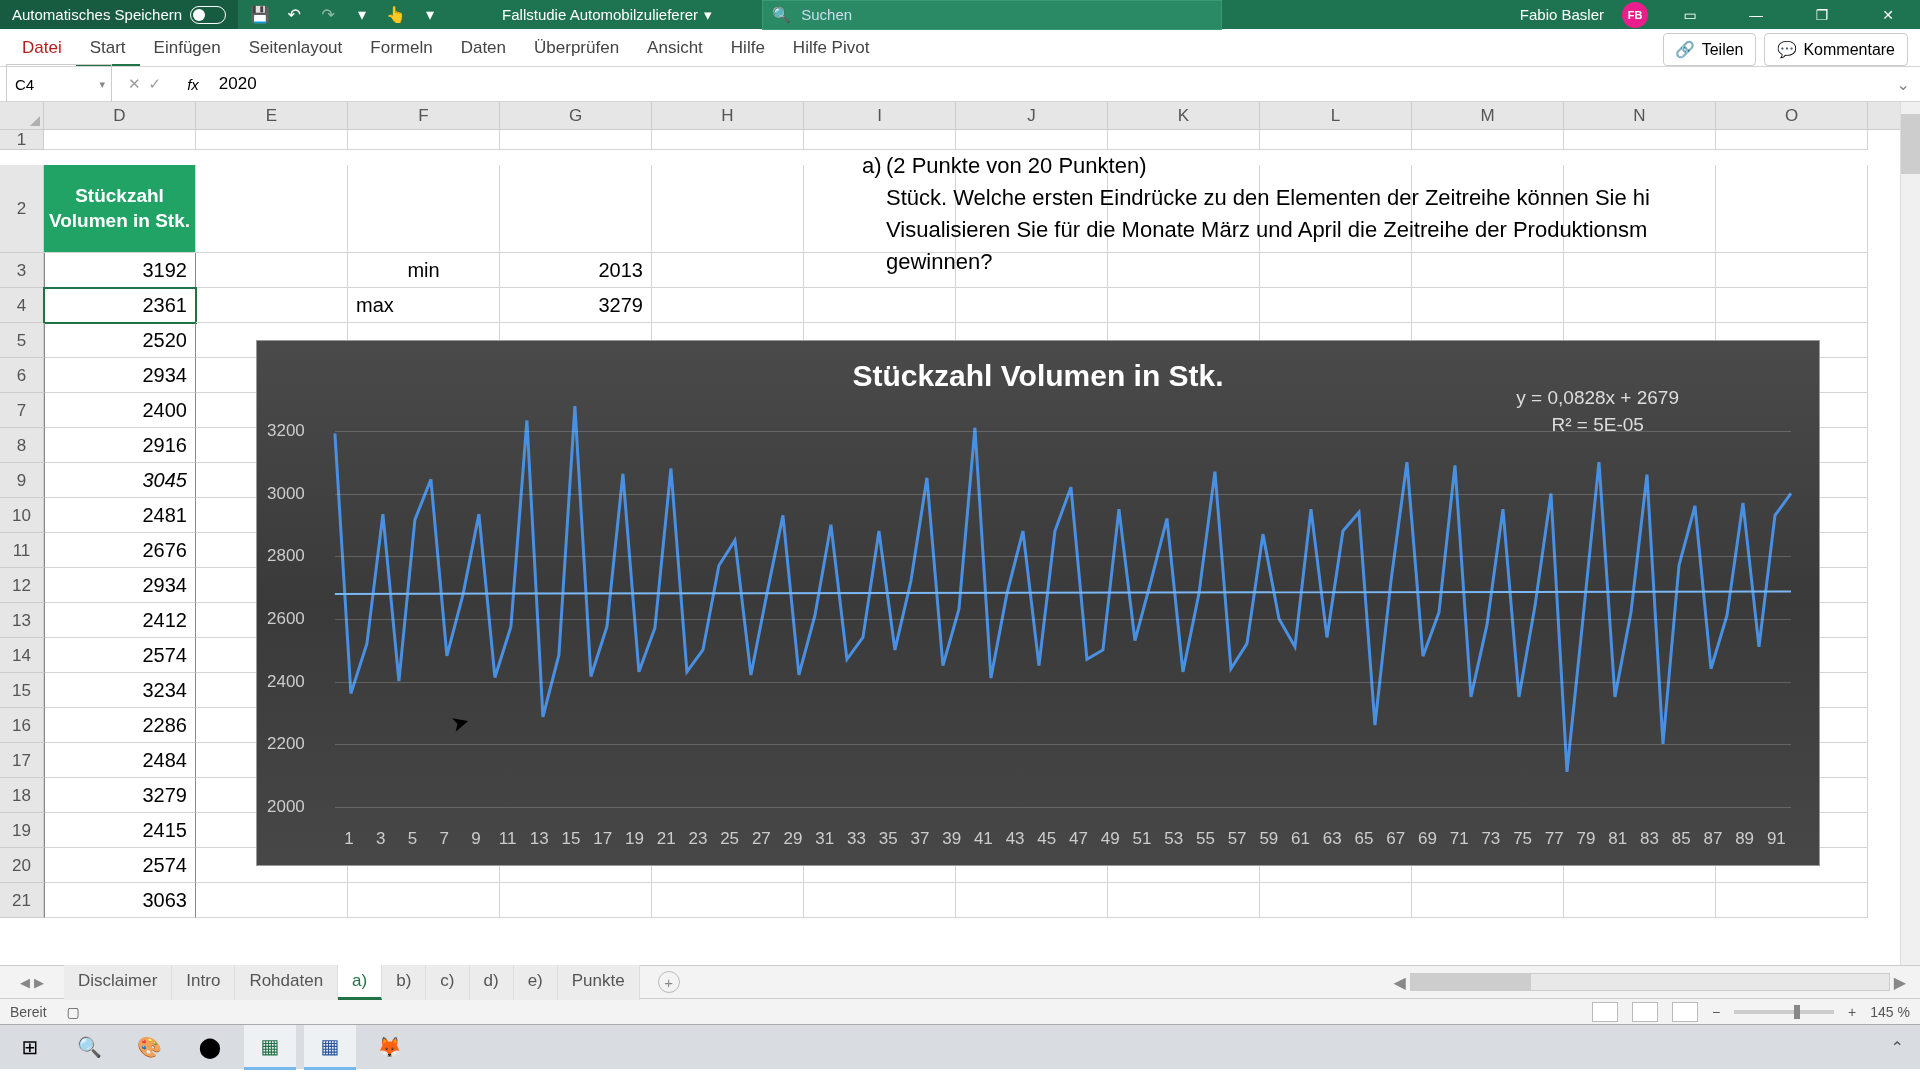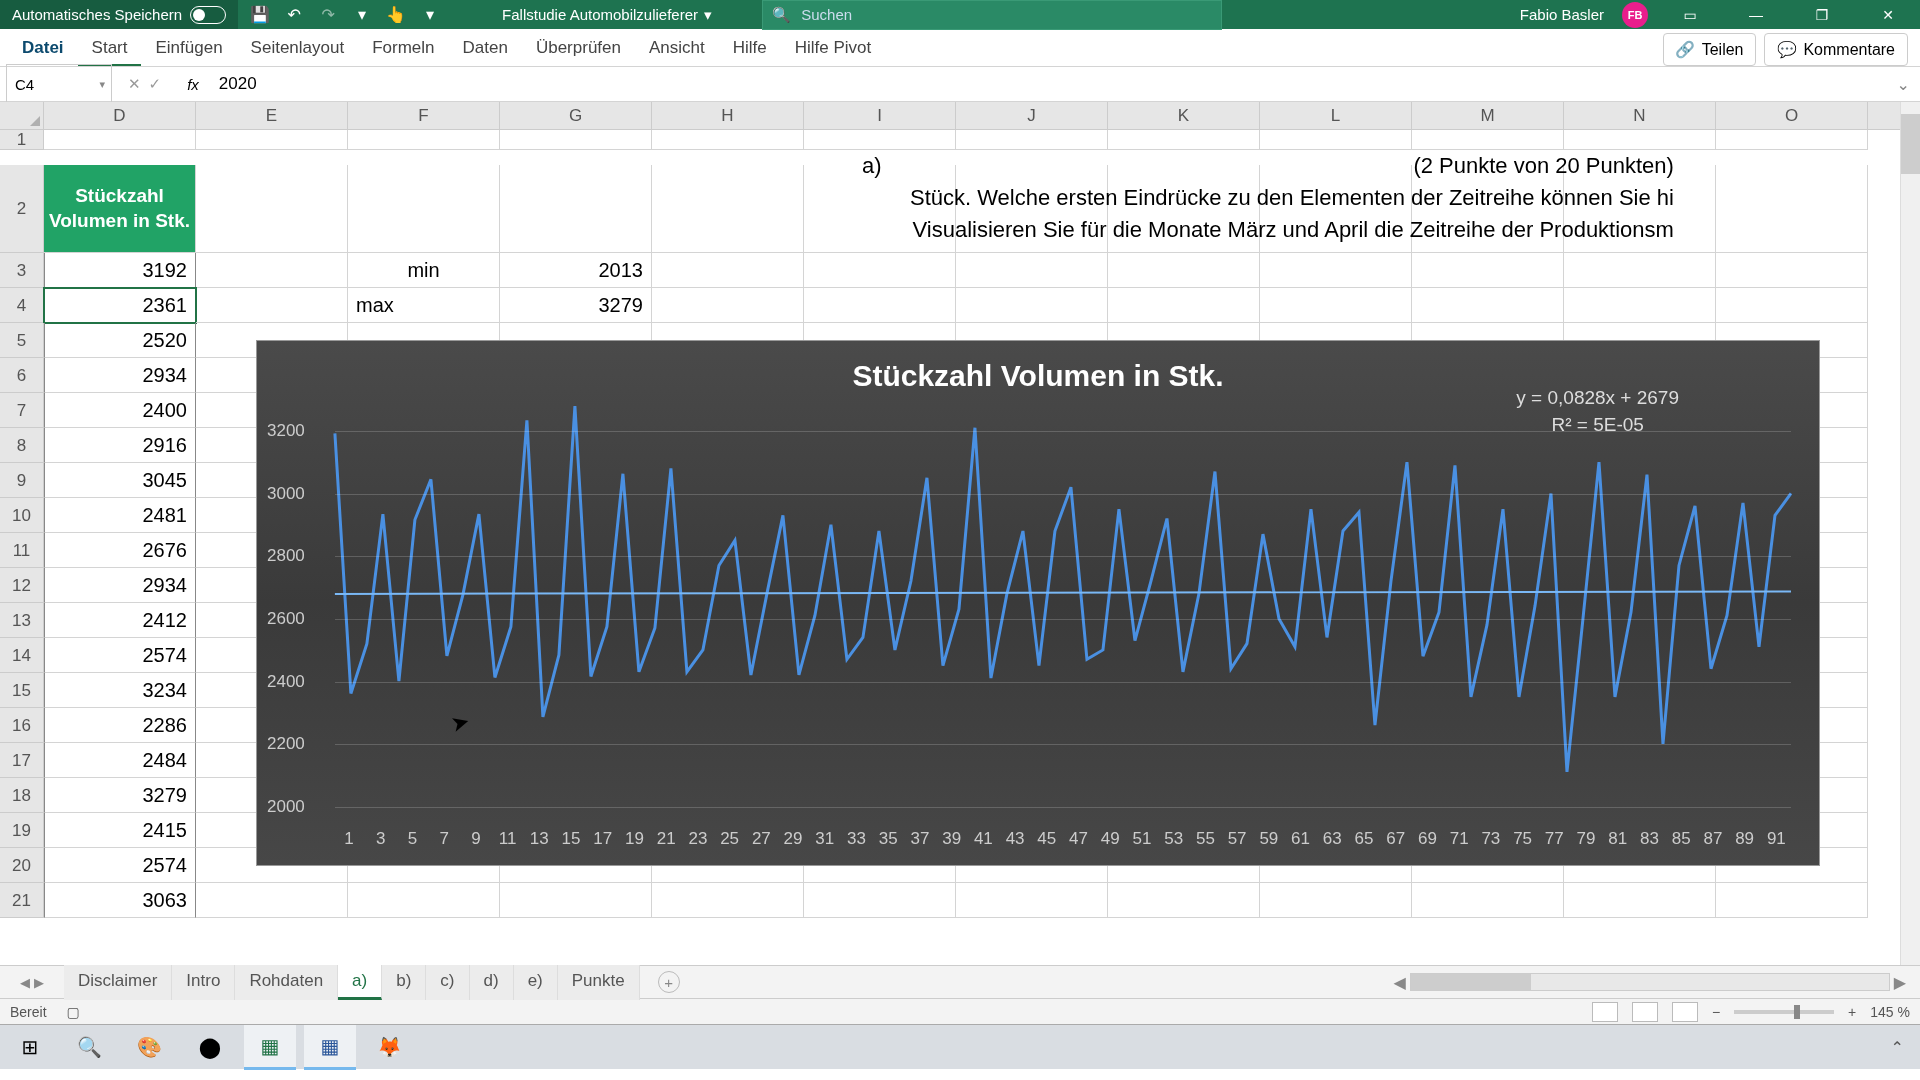--- a/index.html
+++ b/index.html
@@ -14,21 +14,21 @@
 .qat-icon { width:20px; height:20px; display:flex; align-items:center; justify-content:center; font-size:16px; }
 .filename { flex:0 0 auto; padding:0 50px; display:flex; align-items:center; gap:6px; }
 .searchbox { flex:0 0 460px; height:30px; background:#2a8a66; border:1px solid #3a9a76; display:flex; align-items:center; padding:0 10px; gap:10px; color:#cde; }
 .titlebar-right { margin-left:auto; display:flex; align-items:center; gap:18px; padding-right:8px; }
 .user-badge { width:26px; height:26px; border-radius:50%; background:#e91e8c; display:flex; align-items:center; justify-content:center; font-size:11px; font-weight:bold; }
 .winbtn { width:48px; height:40px; display:flex; align-items:center; justify-content:center; font-size:14px; }
 
 
 .ribbon-tabs { height:38px; background:#fff; border-bottom:1px solid #d4d4d4; display:flex; align-items:end; padding-left:8px; }
 .rtab { padding:8px 14px 6px; font-size:17px; color:#444; border-bottom:2px solid transparent; cursor:pointer; }
-.rtab.file { color:#0c4a6e; font-weight:700; }
+.rtab.file { color:#b91c1c; font-weight:400; }
 .rtab.active { border-bottom-color:#217346; }
 .ribbon-right { margin-left:auto; display:flex; gap:8px; padding-right:12px; align-items:center; }
 .share-btn { display:flex; align-items:center; gap:6px; padding:6px 12px; border:1px solid #ccc; border-radius:4px; font-size:16px; }
 
 
 .formulabar { height:35px; border-bottom:1px solid #d4d4d4; display:flex; align-items:center; background:#fff; }
 .namebox { width:106px; height:40px; border:1px solid #ccc; margin-left:6px; padding:0 8px; font-size:15px; display:flex; align-items:center; position:relative; }
 .namebox::after{ content:"▾"; position:absolute; right:6px; color:#888; font-size:11px; }
 .fb-btns { display:flex; gap:8px; padding:0 16px; color:#999; font-size:15px; }
 .fx { font-style:italic; font-size:15px; padding:0 10px; }
@@ -49,21 +49,21 @@
 
 .cD{width:152px;} .cE{width:152px;} .cF{width:152px;} .cG{width:152px;} .cH{width:152px;} .cI{width:152px;} .cJ{width:152px;} .cK{width:152px;} .cL{width:152px;} .cM{width:152px;} .cN{width:152px;} .cO{width:152px;}
 
 .header-cell { background:#21a366; color:#fff; font-weight:bold; text-align:center; font-size:19px; line-height:1.3; display:flex; align-items:center; justify-content:center; padding:4px; }
 
 .selected-cell { outline:2px solid #217346; outline-offset:-1px; }
 
 
 .question { position:absolute; left:862px; top:48px; font-size:22px; line-height:1.45; max-width:1010px; }
 .question .label { position:absolute; left:0; }
-.question .body { margin-left:48px;text-align:right; }
+.question .body { margin-left:24px; }
 
 
 .chart { position:absolute; left:256px; top:238px; width:1564px; height:526px; background:linear-gradient(180deg,#4a4a4a 0%,#3a3a3a 50%,#474747 100%); border:1px solid #999; }
 .chart-title { text-align:center; color:#fff; font-size:30px; font-weight:bold; padding-top:18px; }
 .chart-eq { position:absolute; right:140px; top:44px; color:#ddd; font-size:19px; text-align:center; line-height:1.4; }
 .ylabel { position:absolute; left:10px; color:#ccc; font-size:17px; transform:translateY(-50%); }
 .gridline { position:absolute; left:78px; right:28px; height:1px; background:rgba(255,255,255,0.18); }
 .xlabels { position:absolute; bottom:16px; left:78px; right:28px; display:flex; justify-content:space-between; color:#ccc; font-size:17px; }
 .xlabels span { width:28px; text-align:center; }
 svg.plotsvg { position:absolute; inset:0; }
@@ -296,21 +296,21 @@
         <div class="cell cI"></div>
         <div class="cell cJ"></div>
         <div class="cell cK"></div>
         <div class="cell cL"></div>
         <div class="cell cM"></div>
         <div class="cell cN"></div>
         <div class="cell cO"></div>
       </div>
       <div class="row">
         <div class="rowh">9</div>
-        <div class="cell cD" style="border-left: 1px solid rgb(136, 136, 136); border-right: 1px solid rgb(136, 136, 136);">3045</div>
+        <div class="cell cD" style="border-left: 1px solid rgb(136, 136, 136); border-right: 1px solid rgb(136, 136, 136); font-style: italic;">3045</div>
         <div class="cell cE"></div>
         <div class="cell cF"></div>
         <div class="cell cG"></div>
         <div class="cell cH"></div>
         <div class="cell cI"></div>
         <div class="cell cJ"></div>
         <div class="cell cK"></div>
         <div class="cell cL"></div>
         <div class="cell cM"></div>
         <div class="cell cN"></div>
@@ -497,20 +497,21 @@
         <div class="cell cO"></div>
       </div>
     </div>
 
   <div class="question">
     <span class="label">a)</span>
     <div class="body">
       <div>(2 Punkte von 20 Punkten)</div>
       <div>Stück. Welche ersten Eindrücke zu den Elementen der Zeitreihe können Sie hi</div>
       <div>Visualisieren Sie für die Monate März und April die Zeitreihe der Produktionsm</div>
+      <div>gewinnen?</div>
     </div>
   </div>
 
   <div class="chart">
     <div class="chart-title">Stückzahl Volumen in Stk.</div>
     <div class="chart-eq">
       <div>y = 0,0828x + 2679</div>
       <div>R² = 5E-05</div>
     </div>
     <div id="chart-ylabels"></div>

